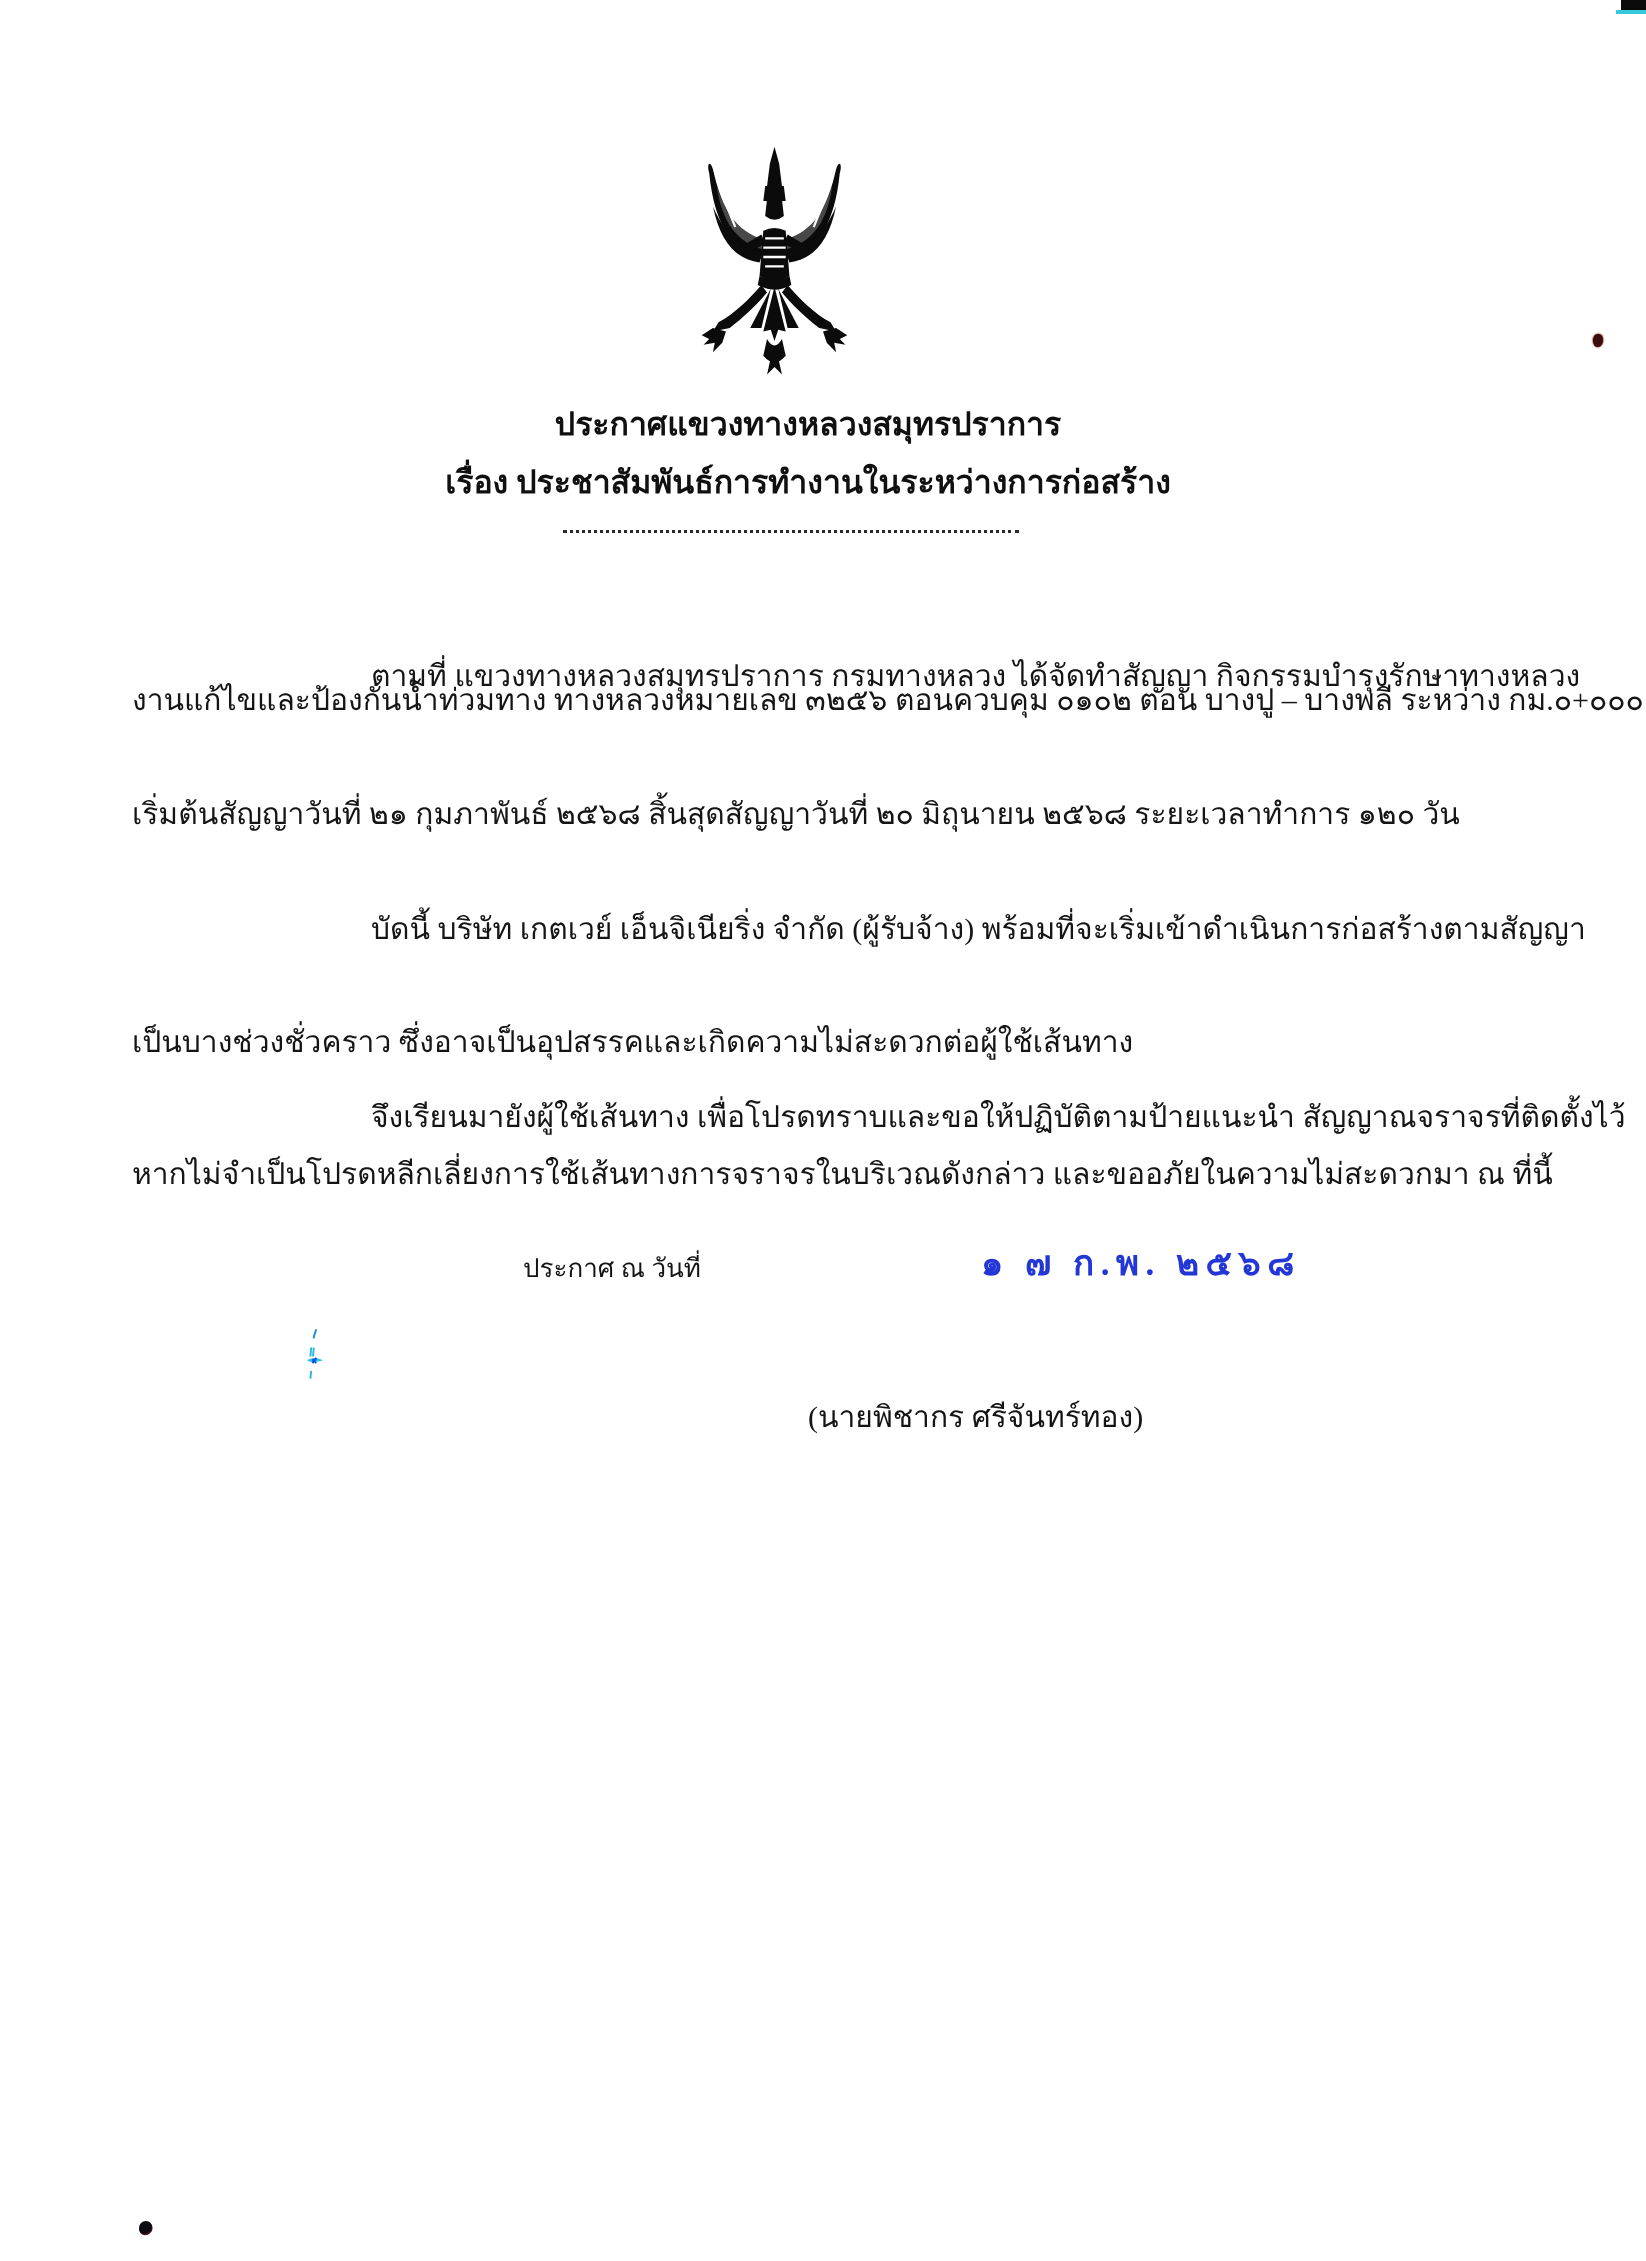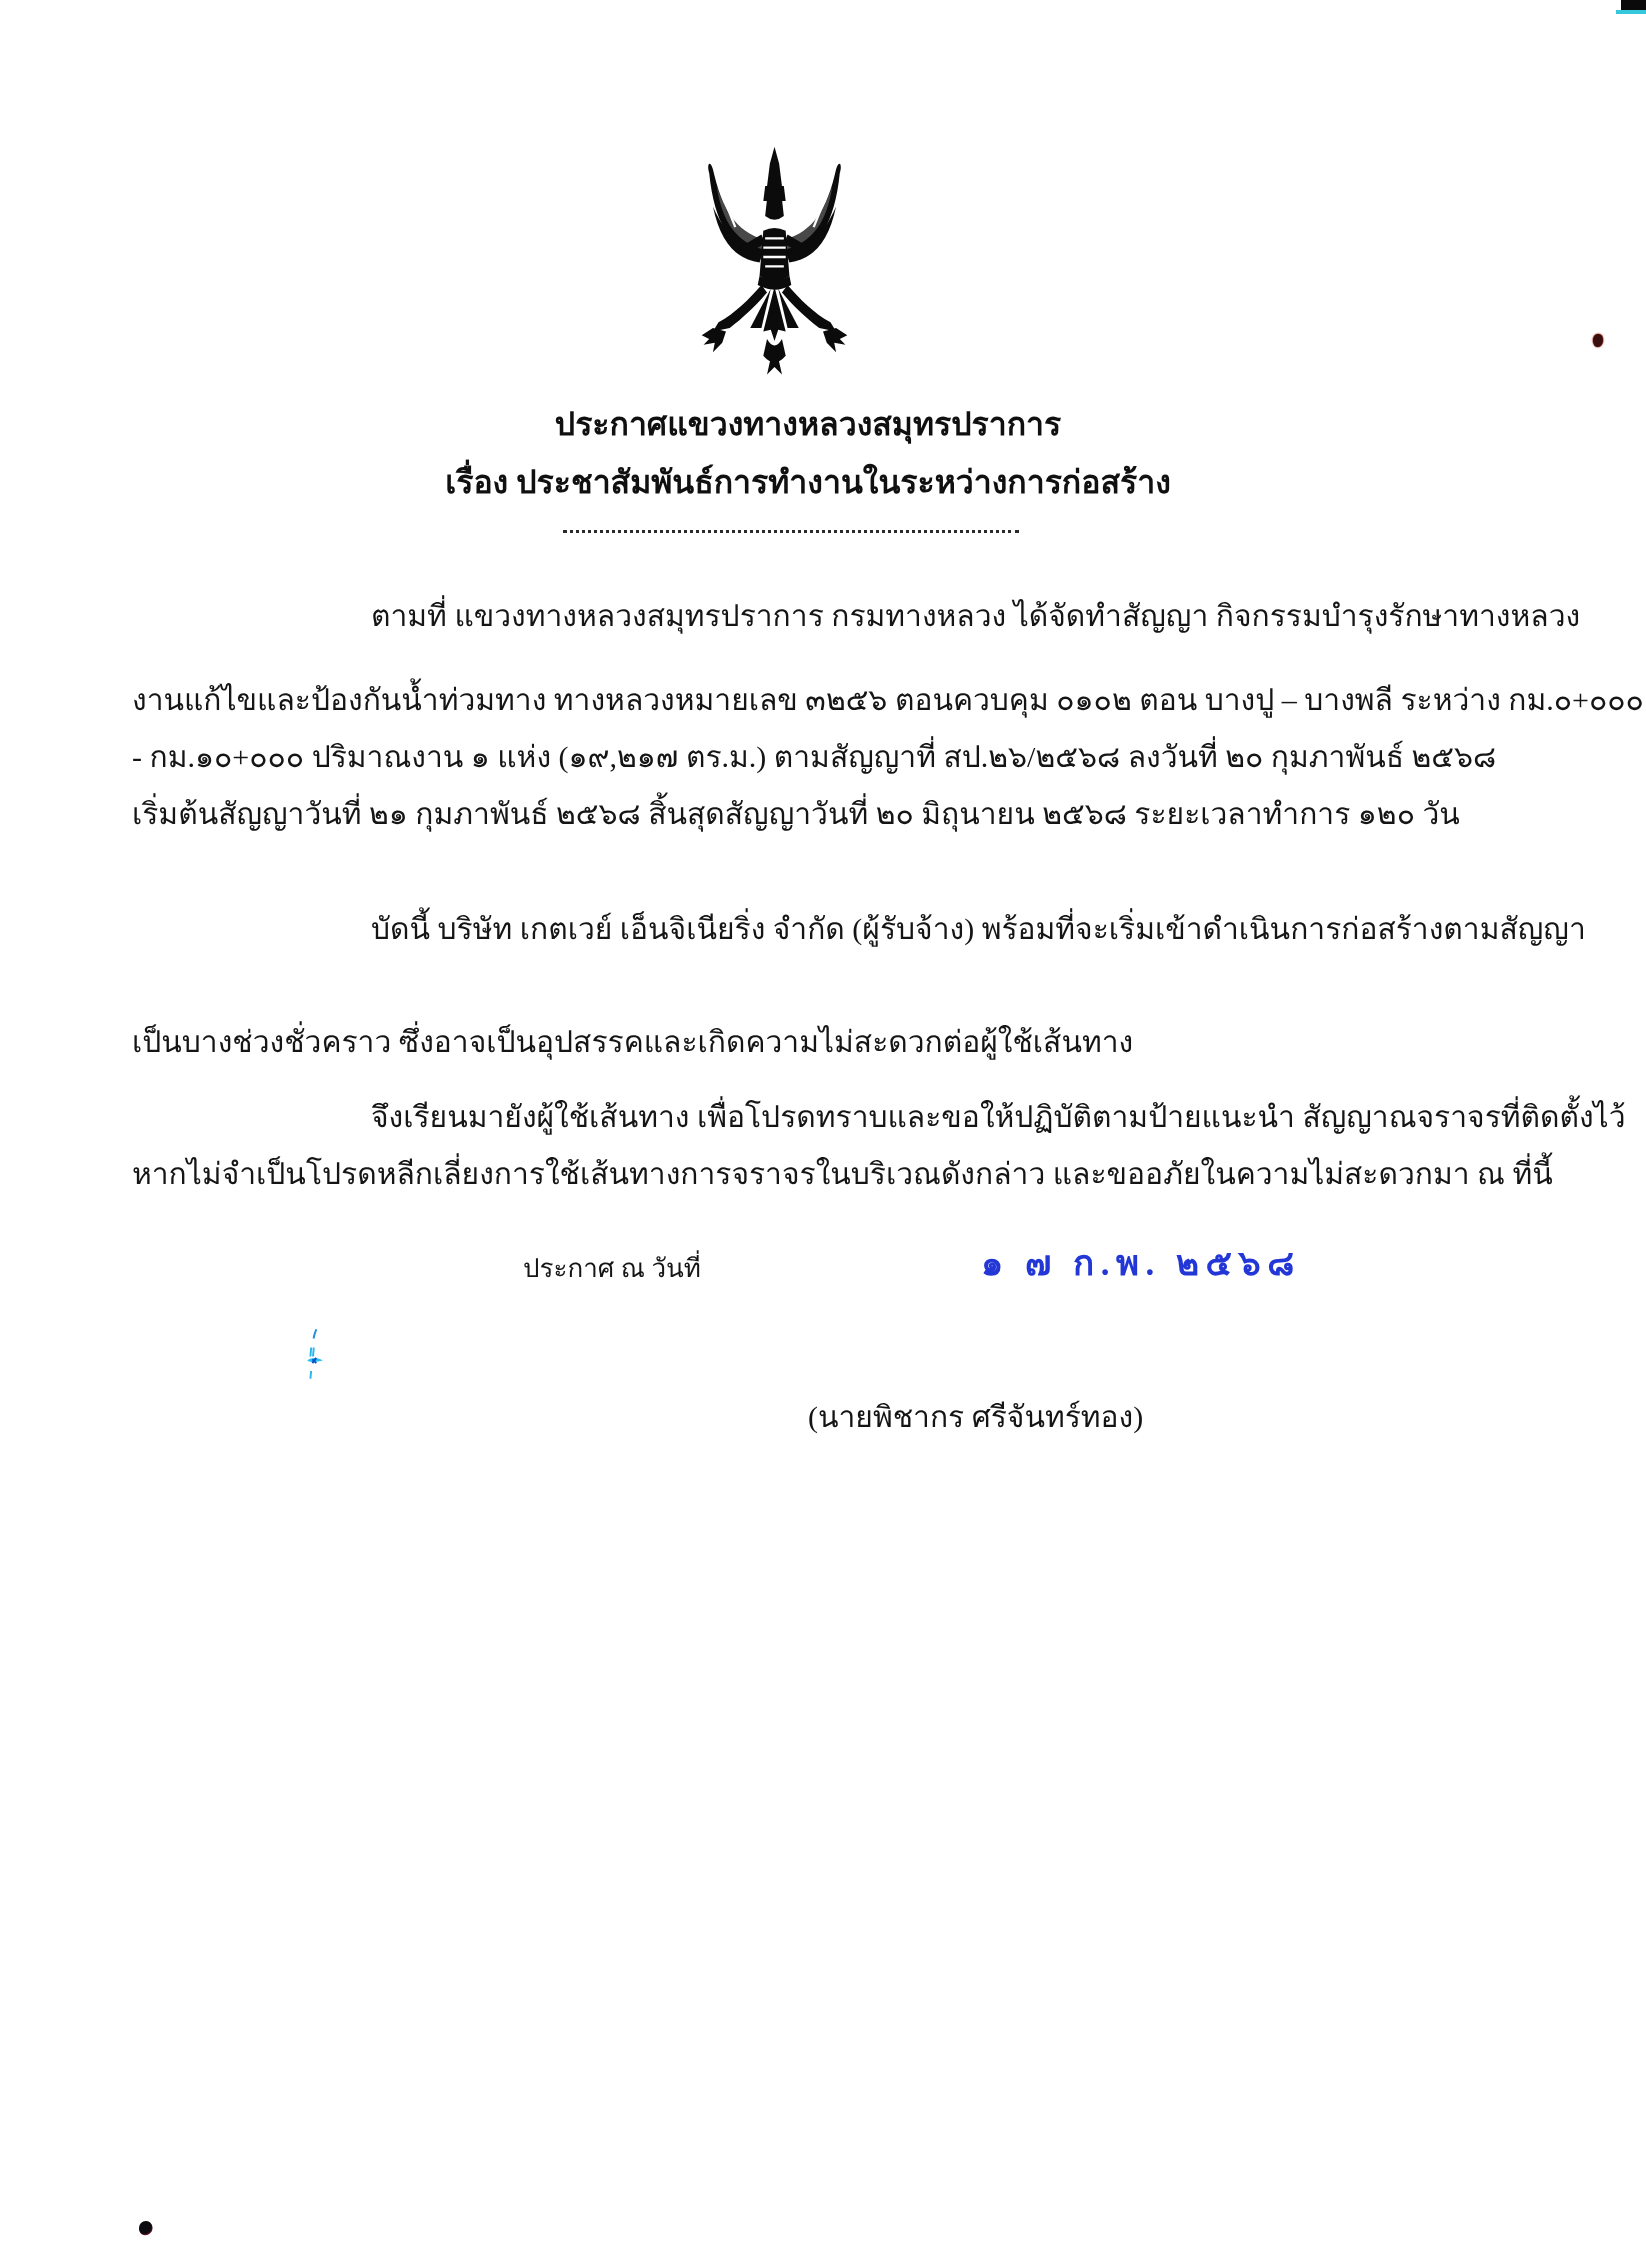--- a/index.html
+++ b/index.html
@@ -103,23 +103,22 @@
         <path d="M96 228 L92 246 L100 238 L108 246 L104 228 Z"></path>
       </g>
     </svg>
   </div>
 
   <div class="abs title" style="top:398px;">ประกาศแขวงทางหลวงสมุทรปราการ</div>
   <div class="abs title" style="top:456px;">เรื่อง  ประชาสัมพันธ์การทำงานในระหว่างการก่อสร้าง</div>
 
   <div class="abs divider"></div>
 
-  <div class="abs bodyline indent" style="top:592px;">ตามที่ แขวงทางหลวงสมุทรปราการ  กรมทางหลวง  ได้จัดทำสัญญา กิจกรรมบำรุงรักษาทางหลวง</div>
+  <div class="abs bodyline indent" style="top:652px;">ตามที่ แขวงทางหลวงสมุทรปราการ  กรมทางหลวง  ได้จัดทำสัญญา กิจกรรมบำรุงรักษาทางหลวง</div>
   <div class="abs bodyline" style="top:676px;">งานแก้ไขและป้องกันน้ำท่วมทาง ทางหลวงหมายเลข ๓๒๕๖  ตอนควบคุม ๐๑๐๒ ตอน บางปู – บางพลี ระหว่าง กม.๐+๐๐๐</div>
-  <div class="abs bodyline" style="top:733px;">- กม.๑๐+๐๐๐  ปริมาณงาน ๑  แห่ง (๑๙,๒๑๗ ตร.ม.)  ตามสัญญาที่ สป.๒๖/๒๕๖๘  ลงวันที่ ๒๐ กุมภาพันธ์ ๒๕๖๘</div>
   <div class="abs bodyline" style="top:790px;">เริ่มต้นสัญญาวันที่ ๒๑  กุมภาพันธ์ ๒๕๖๘   สิ้นสุดสัญญาวันที่ ๒๐  มิถุนายน ๒๕๖๘ ระยะเวลาทำการ ๑๒๐ วัน</div>
 
   <div class="abs bodyline indent" style="top:905px;">บัดนี้ บริษัท เกตเวย์ เอ็นจิเนียริ่ง จำกัด (ผู้รับจ้าง) พร้อมที่จะเริ่มเข้าดำเนินการก่อสร้างตามสัญญา</div>
   <div class="abs bodyline" style="top:1018px;">เป็นบางช่วงชั่วคราว ซึ่งอาจเป็นอุปสรรคและเกิดความไม่สะดวกต่อผู้ใช้เส้นทาง</div>
 
   <div class="abs bodyline indent" style="top:1093px;">จึงเรียนมายังผู้ใช้เส้นทาง เพื่อโปรดทราบและขอให้ปฏิบัติตามป้ายแนะนำ สัญญาณจราจรที่ติดตั้งไว้</div>
   <div class="abs bodyline" style="top:1150px;">หากไม่จำเป็นโปรดหลีกเลี่ยงการใช้เส้นทางการจราจรในบริเวณดังกล่าว และขออภัยในความไม่สะดวกมา ณ ที่นี้</div>
 
   <div class="abs dateline" style="left:523px;top:1247px;">ประกาศ    ณ  วันที่</div>
   <div class="abs stamp" style="left:981px;top:1235px;">๑ ๗  ก.พ. ๒๕๖๘</div>

